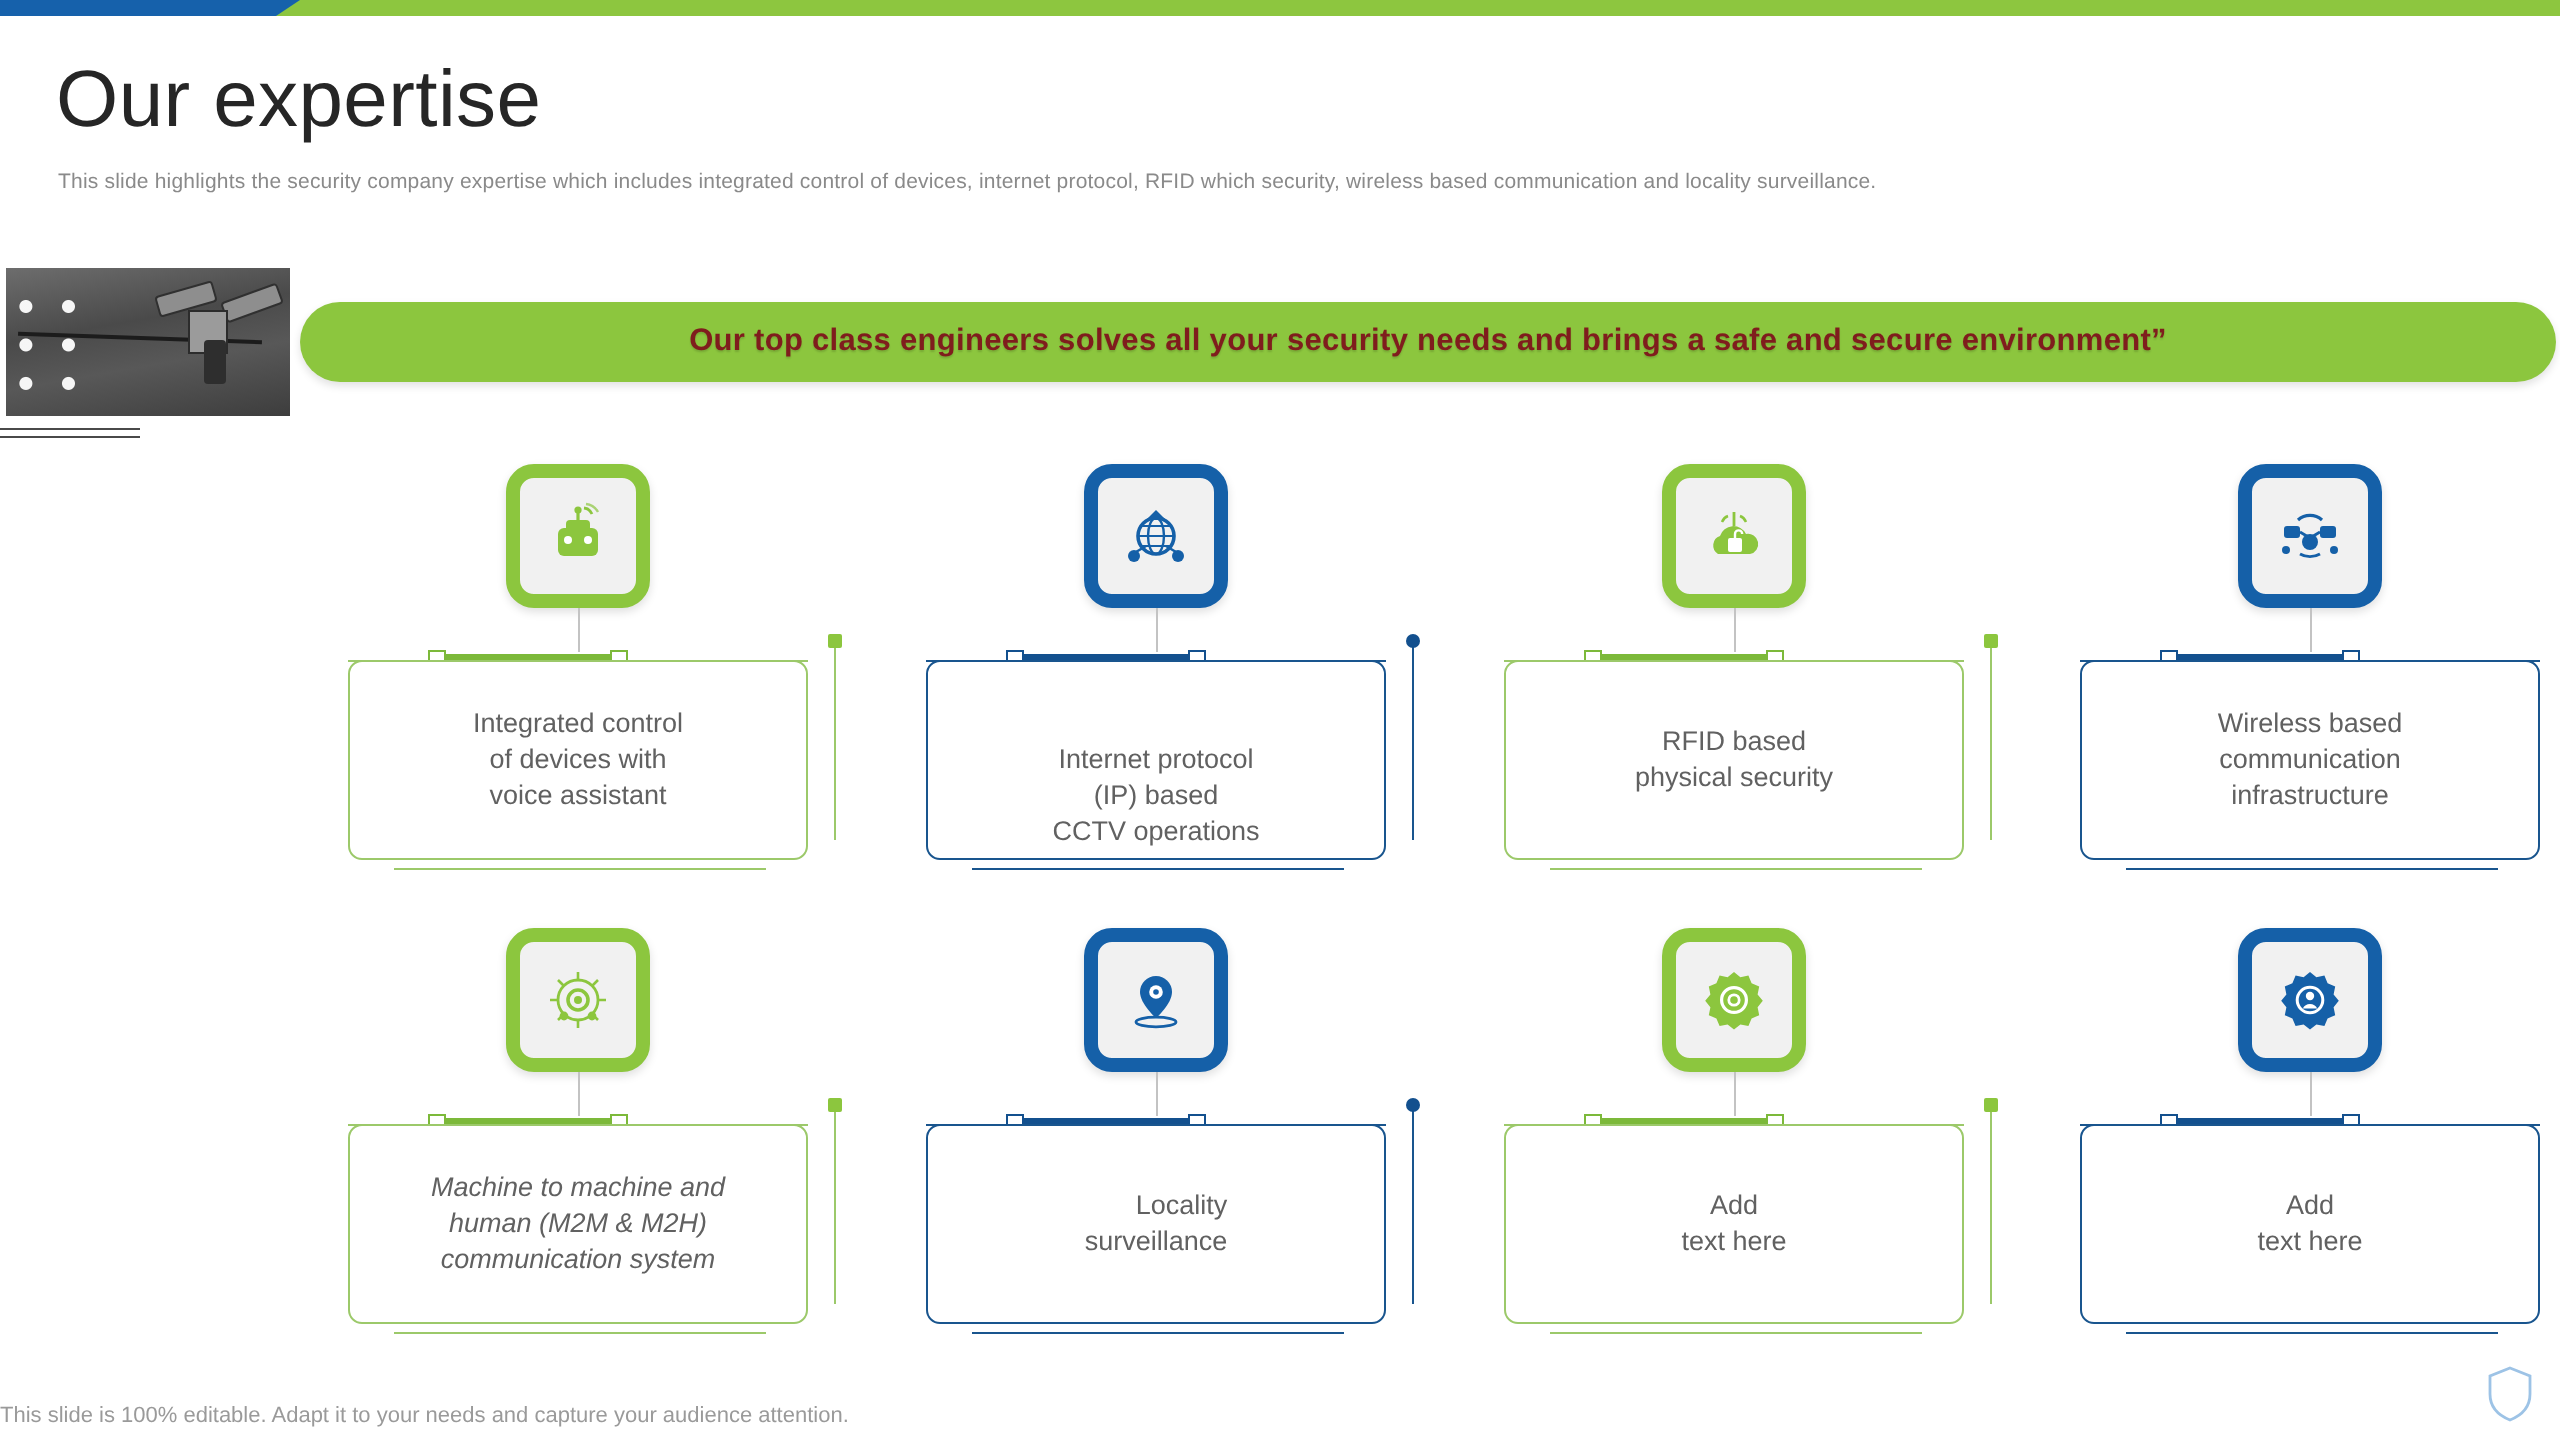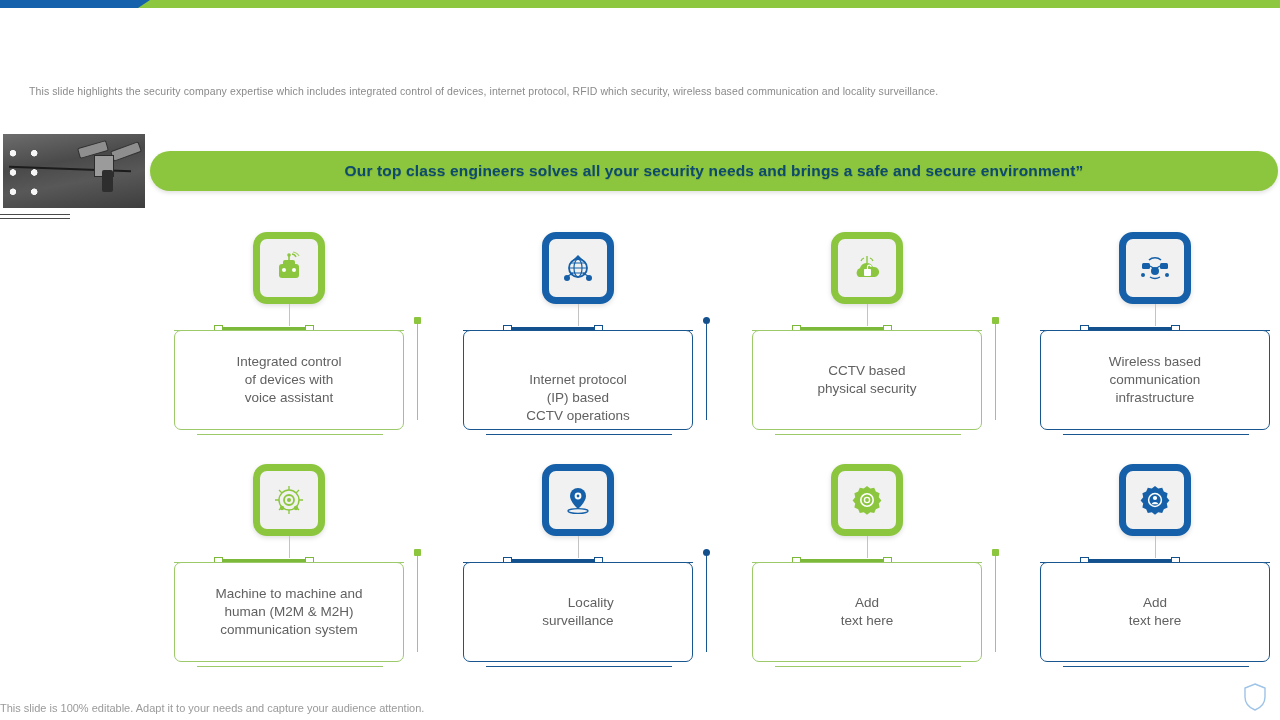--- a/index.html
+++ b/index.html
@@ -66,21 +66,21 @@
   .photo-lines { position: absolute; left: 0; top: 214px; width: 70px; }
   .photo-lines div { height: 1px; background: #4a4a4a; margin-bottom: 3px; }
 
   .banner {
     position: absolute; left: 150px; top: 151px; width: 1128px; height: 40px;
     background: #8cc63e; border-radius: 20px;
     display: flex; align-items: center; justify-content: center;
     box-shadow: 0 2px 4px rgba(0,0,0,.12);
   }
   .banner-text {
-    font-size: 15.5px; font-weight: bold; color: #0c4a6e;
+    font-size: 15.5px; font-weight: bold; color: #7f1d1d;
     letter-spacing: .15px; text-shadow: 0 1px 1px rgba(0,0,0,.14);
   }
 
   
   .grid { position: absolute; left: 0; top: 0; width: 1156px; height: 720px; }
   .card { position: absolute; width: 230px; }
 
   .icon-box {
     position: absolute; left: 50%; top: 0; margin-left: -36px;
     width: 72px; height: 72px; border-radius: 14px;
@@ -154,20 +154,21 @@
 </head>
 <body>
 
 <div class="slide">
 
   <div class="topbar">
     <div class="topbar-green"></div>
     <div class="topbar-blue"></div>
   </div>
 
+  <div class="page-title">Our expertise</div>
   <div class="page-subtitle">This slide highlights the security company expertise which includes integrated control of devices, internet protocol, RFID  which security, wireless based communication and locality surveillance.</div>
 
   <div class="photo">
     <div class="cam-arm"></div>
     <div class="cam-a"></div>
     <div class="cam-b"></div>
     <div class="cam-box"></div>
     <div class="cam-pole"></div>
   </div>
   <div class="photo-lines">
@@ -255,21 +256,21 @@
           </span>
     </div>
     <div class="stem"></div>
     <div class="connector">
       <div class="rail"></div>
       <div class="bar"></div>
       <div class="knob k1"></div>
       <div class="knob k2"></div>
     </div>
     <div class="text-box" style="height:100px">
-      <span style="white-space: pre-line;">CCTV based
+      <span style="white-space: pre-line;">RFID based
 physical security</span>
       <div class="under-line"></div>
     </div>
     <div class="side-rail"></div>
     <div class="side-dot"></div>
   </div>
       <div class="card blue" style="left: 1040px; top: 232px;">
     <div class="icon-box">
       <span>
             <svg width="34" height="34" viewBox="0 0 34 34">
@@ -313,21 +314,21 @@
           </span>
     </div>
     <div class="stem"></div>
     <div class="connector">
       <div class="rail"></div>
       <div class="bar"></div>
       <div class="knob k1"></div>
       <div class="knob k2"></div>
     </div>
     <div class="text-box" style="height:100px">
-      <span style="white-space: pre-line;">Machine to machine and
+      <span style="white-space: pre-line; font-style: italic;">Machine to machine and
 human (M2M  &amp; M2H)
 communication system</span>
       <div class="under-line"></div>
     </div>
     <div class="side-rail"></div>
     <div class="side-dot"></div>
   </div>
       <div class="card blue" style="left: 463px; top: 464px;">
     <div class="icon-box">
       <span>

